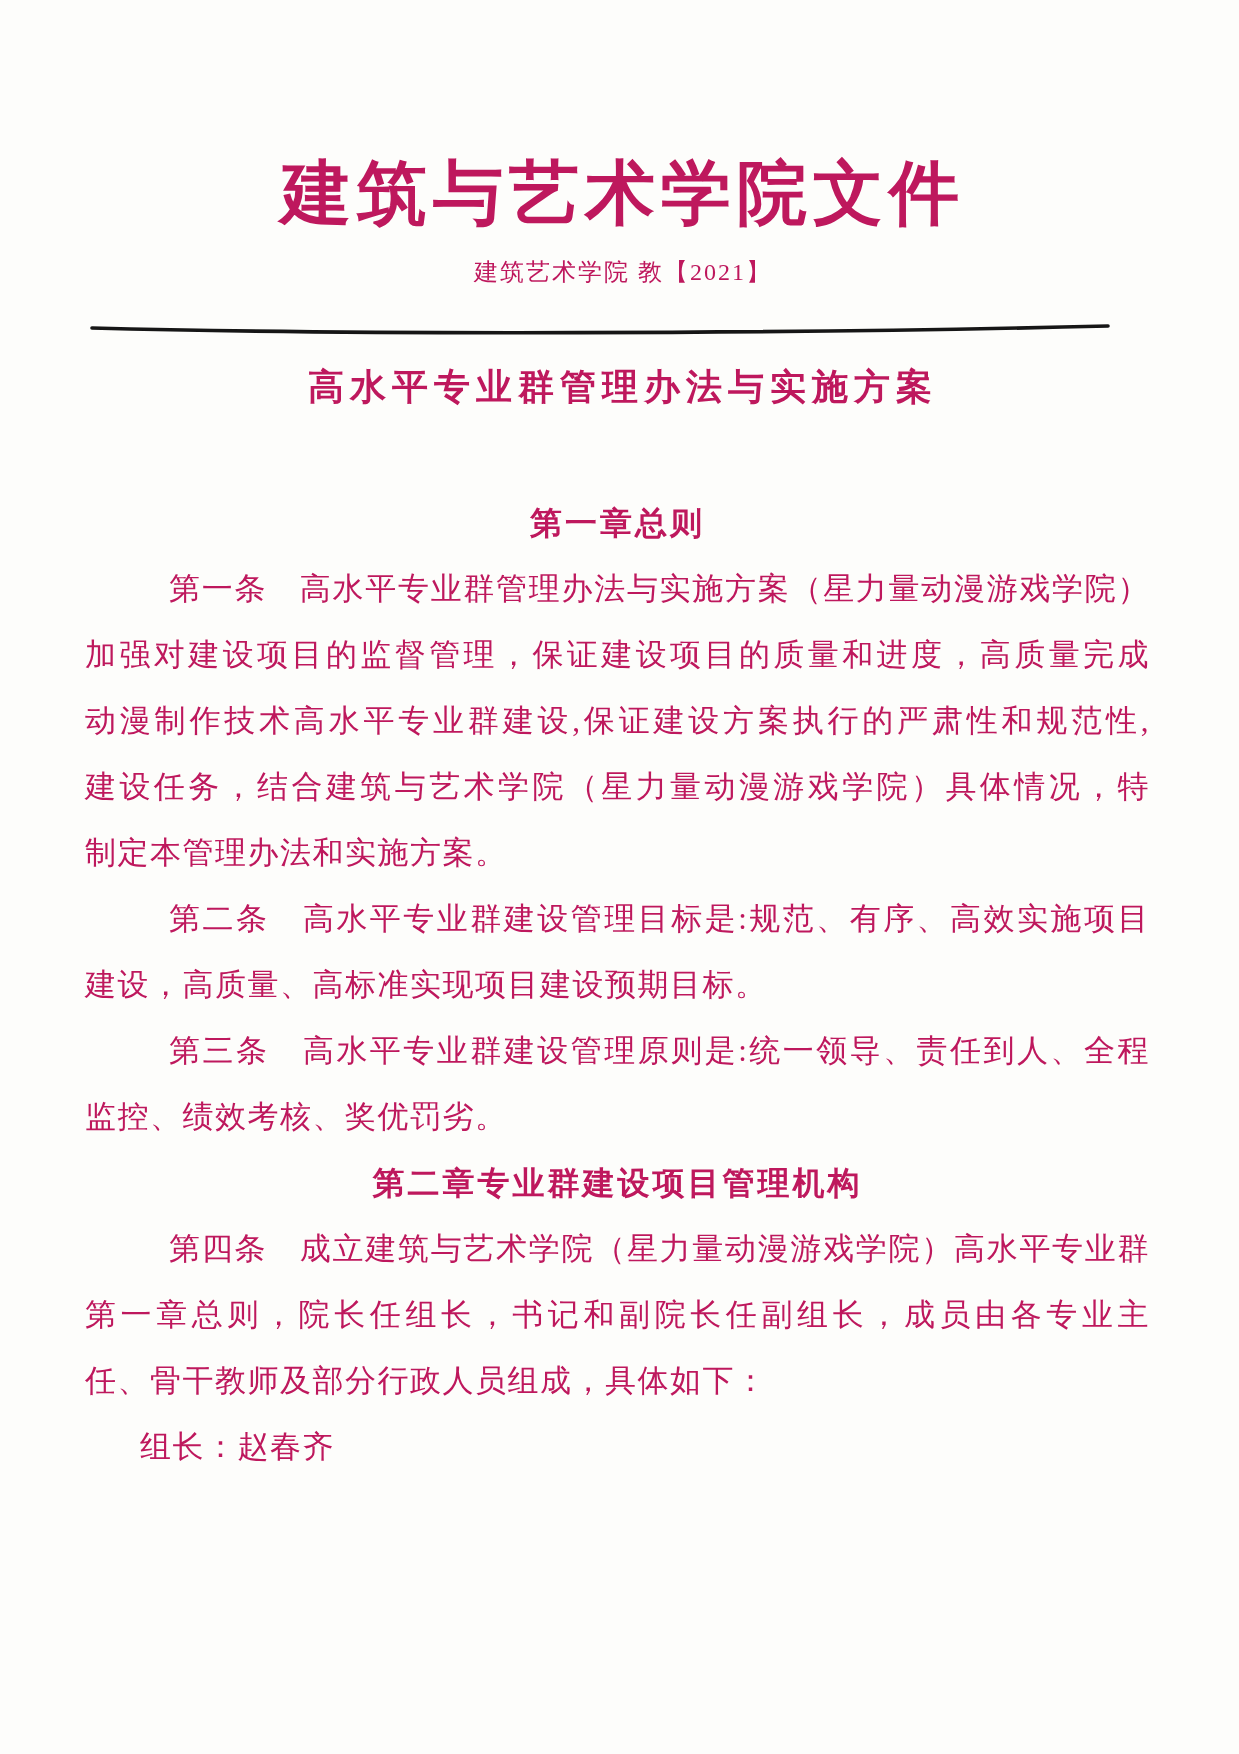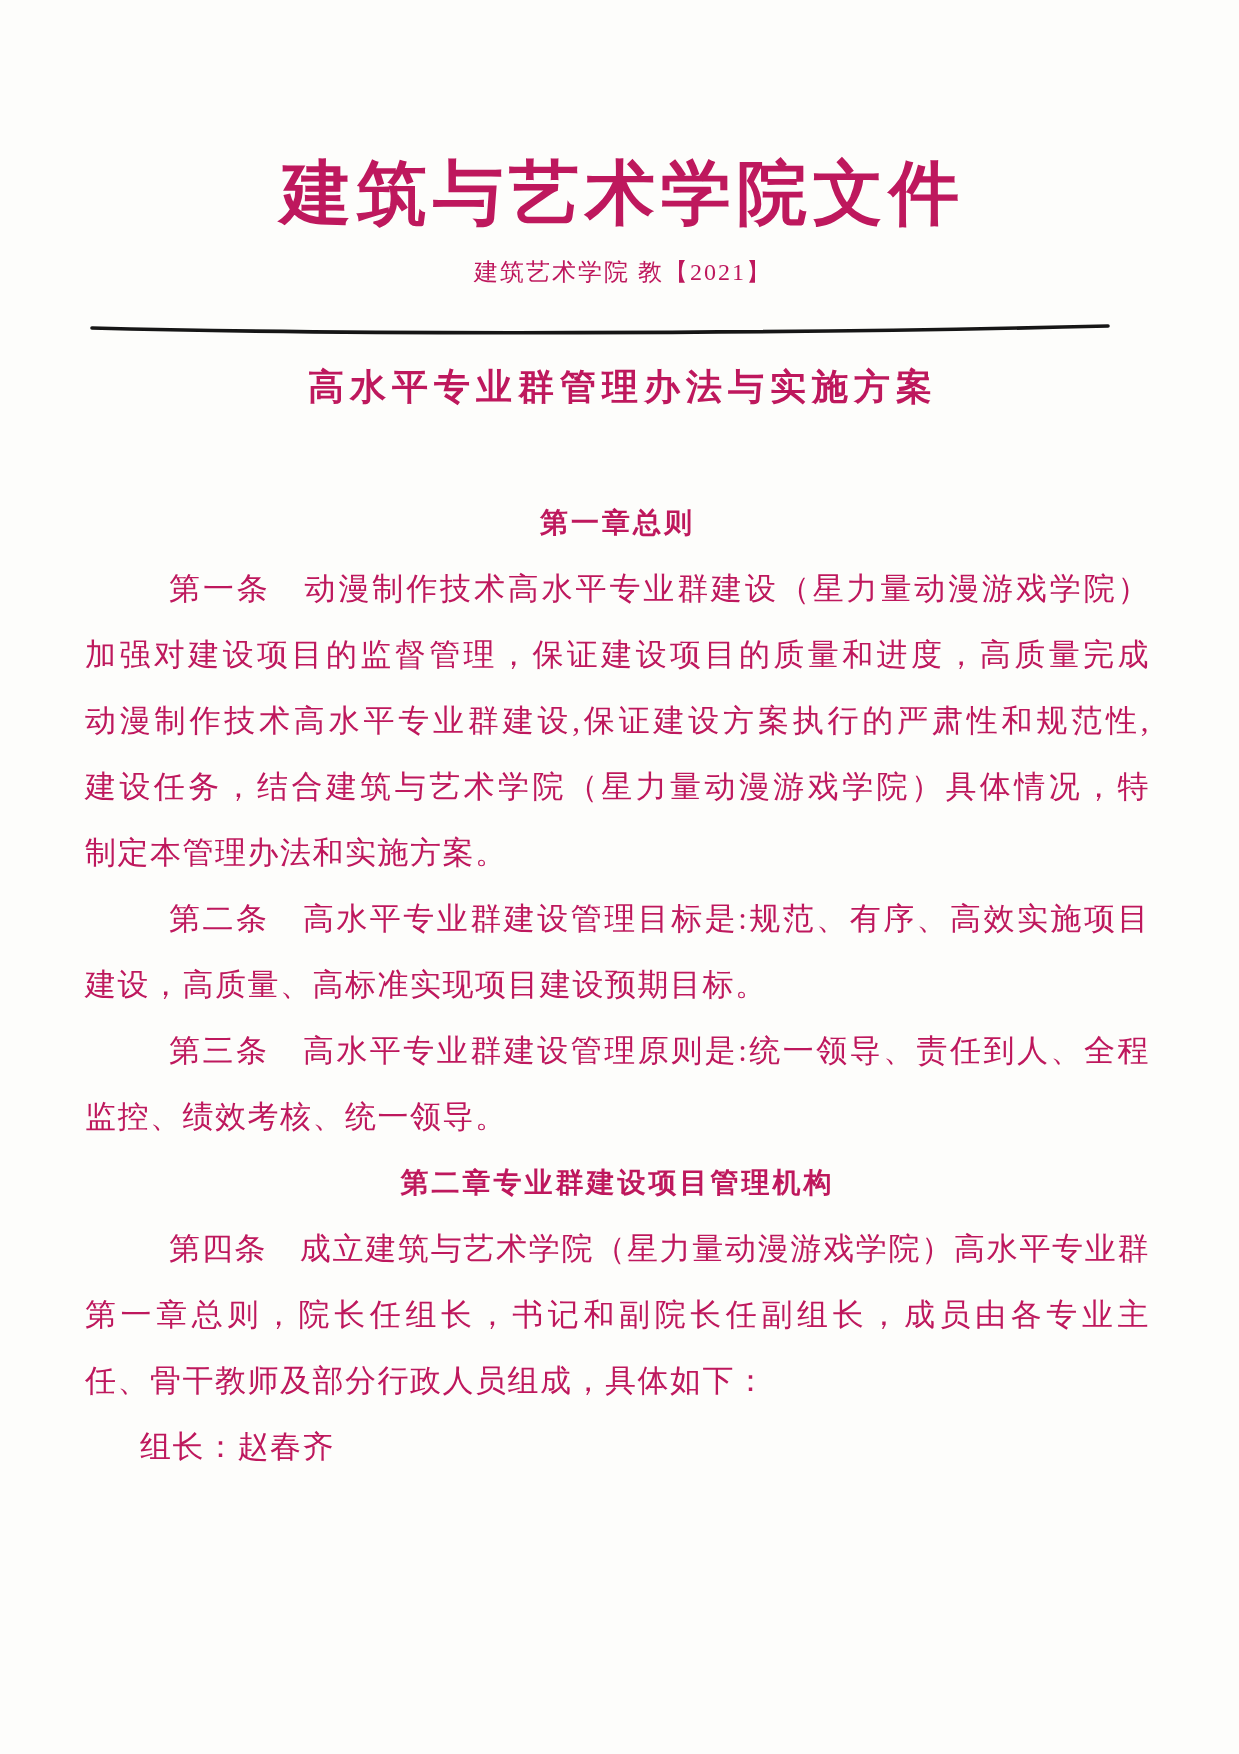--- a/index.html
+++ b/index.html
@@ -80,21 +80,21 @@
     text-align-last: justify;
   }
 
   .line.para-start { text-indent: 84px; }
   .line.indent-small { text-indent: 55px; }
 
   .line.chapter {
     text-align: center;
     text-align-last: center;
     font-weight: bold;
-    font-size: 28px;
+    font-size: 32px;
     letter-spacing: 3px;
     text-indent: 0;
     font-family: "Liberation Sans", "DejaVu Sans", sans-serif;
   }
 </style>
 </head>
 <body>
 
 <div class="page">
 
@@ -103,29 +103,29 @@
   <div class="doc-number">建筑艺术学院 教【2021】</div>
 
   <svg class="divider" viewBox="0 0 1020 14" preserveAspectRatio="none">
     <path d="M 2 4 C 260 11, 700 10, 1018 2" fill="none" stroke="#161616" stroke-width="3.6" stroke-linecap="round"></path>
   </svg>
 
   <div class="doc-title">高水平专业群管理办法与实施方案</div>
 
   <div class="doc-body" id="doc-body">
       <div class="line chapter">第一章总则</div>
-      <div class="line para-start justify">第一条　动漫制作技术高水平专业群建设（星力量动漫游戏学院）</div>
+      <div class="line para-start justify">第一条　高水平专业群管理办法与实施方案（星力量动漫游戏学院）</div>
       <div class="line justify">加强对建设项目的监督管理，保证建设项目的质量和进度，高质量完成</div>
       <div class="line justify">动漫制作技术高水平专业群建设,保证建设方案执行的严肃性和规范性,</div>
       <div class="line justify">建设任务，结合建筑与艺术学院（星力量动漫游戏学院）具体情况，特</div>
       <div class="line plain">制定本管理办法和实施方案。</div>
       <div class="line para-start justify">第二条　高水平专业群建设管理目标是:规范、有序、高效实施项目</div>
       <div class="line plain">建设，高质量、高标准实现项目建设预期目标。</div>
       <div class="line para-start justify">第三条　高水平专业群建设管理原则是:统一领导、责任到人、全程</div>
-      <div class="line plain">监控、绩效考核、统一领导。</div>
+      <div class="line plain">监控、绩效考核、奖优罚劣。</div>
       <div class="line chapter">第二章专业群建设项目管理机构</div>
       <div class="line para-start justify">第四条　成立建筑与艺术学院（星力量动漫游戏学院）高水平专业群</div>
       <div class="line justify">第一章总则，院长任组长，书记和副院长任副组长，成员由各专业主</div>
       <div class="line plain">任、骨干教师及部分行政人员组成，具体如下：</div>
       <div class="line plain indent-small">组长：赵春齐</div>
     </div>
 
 </div>
 
 </body></html>

